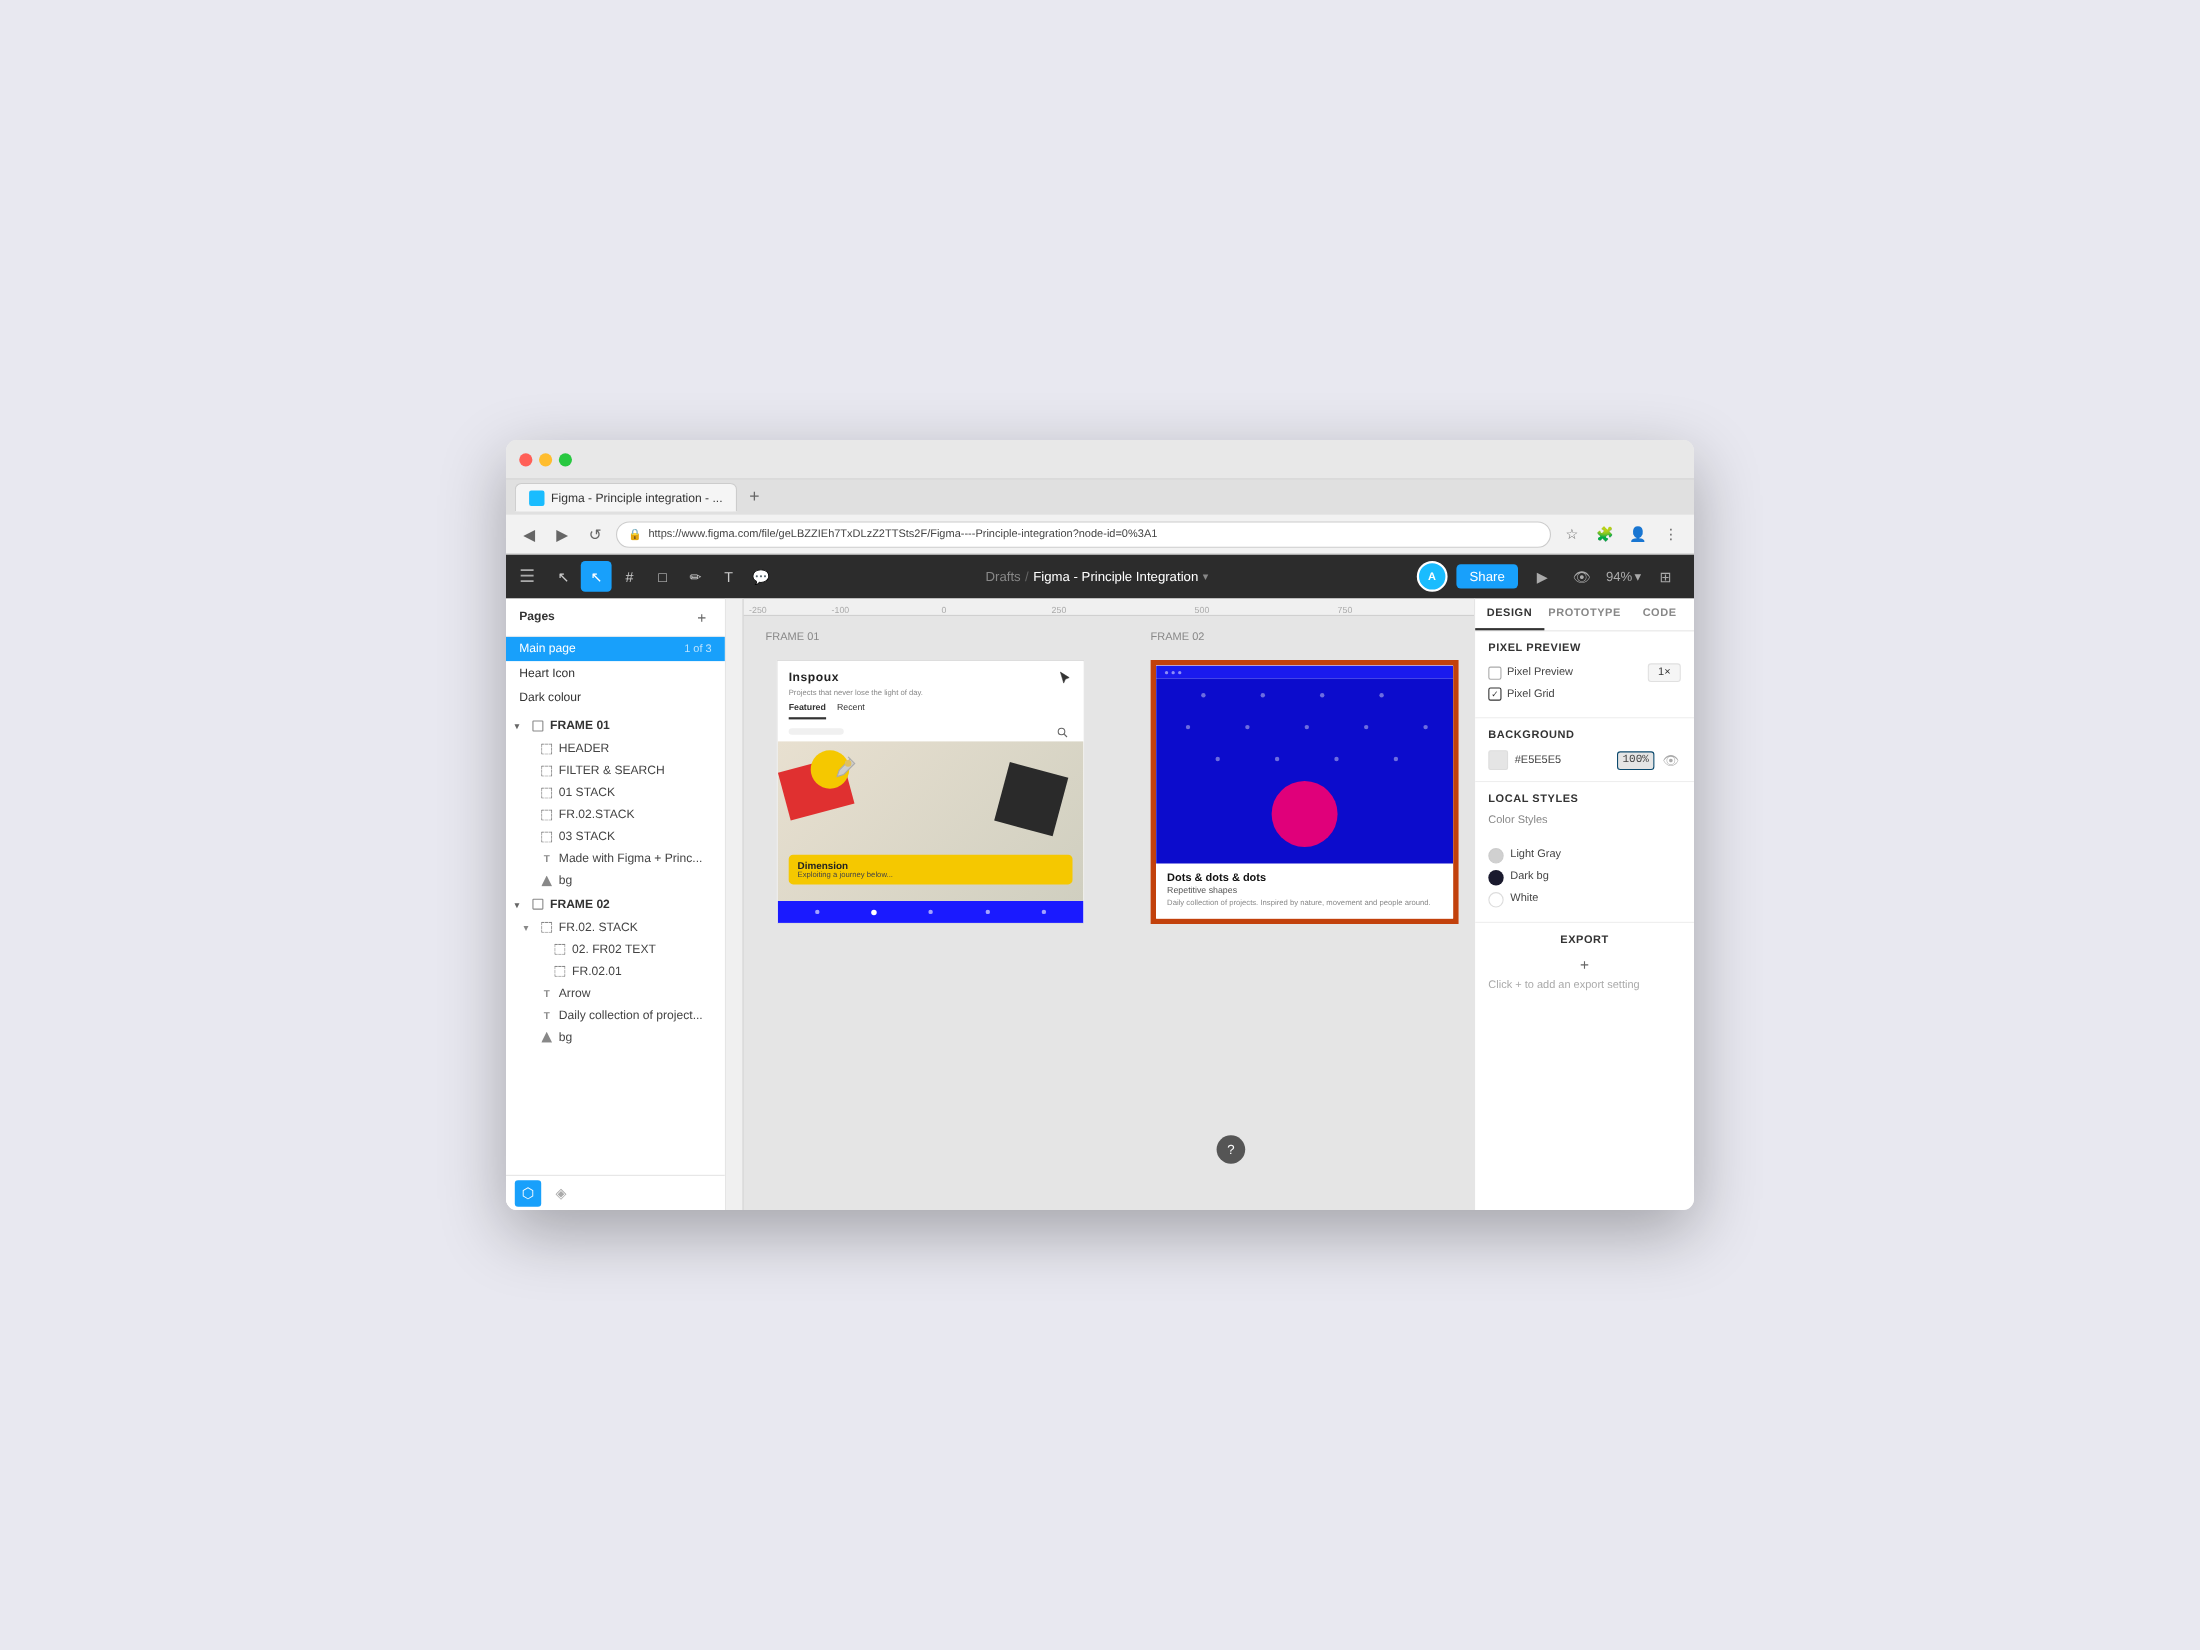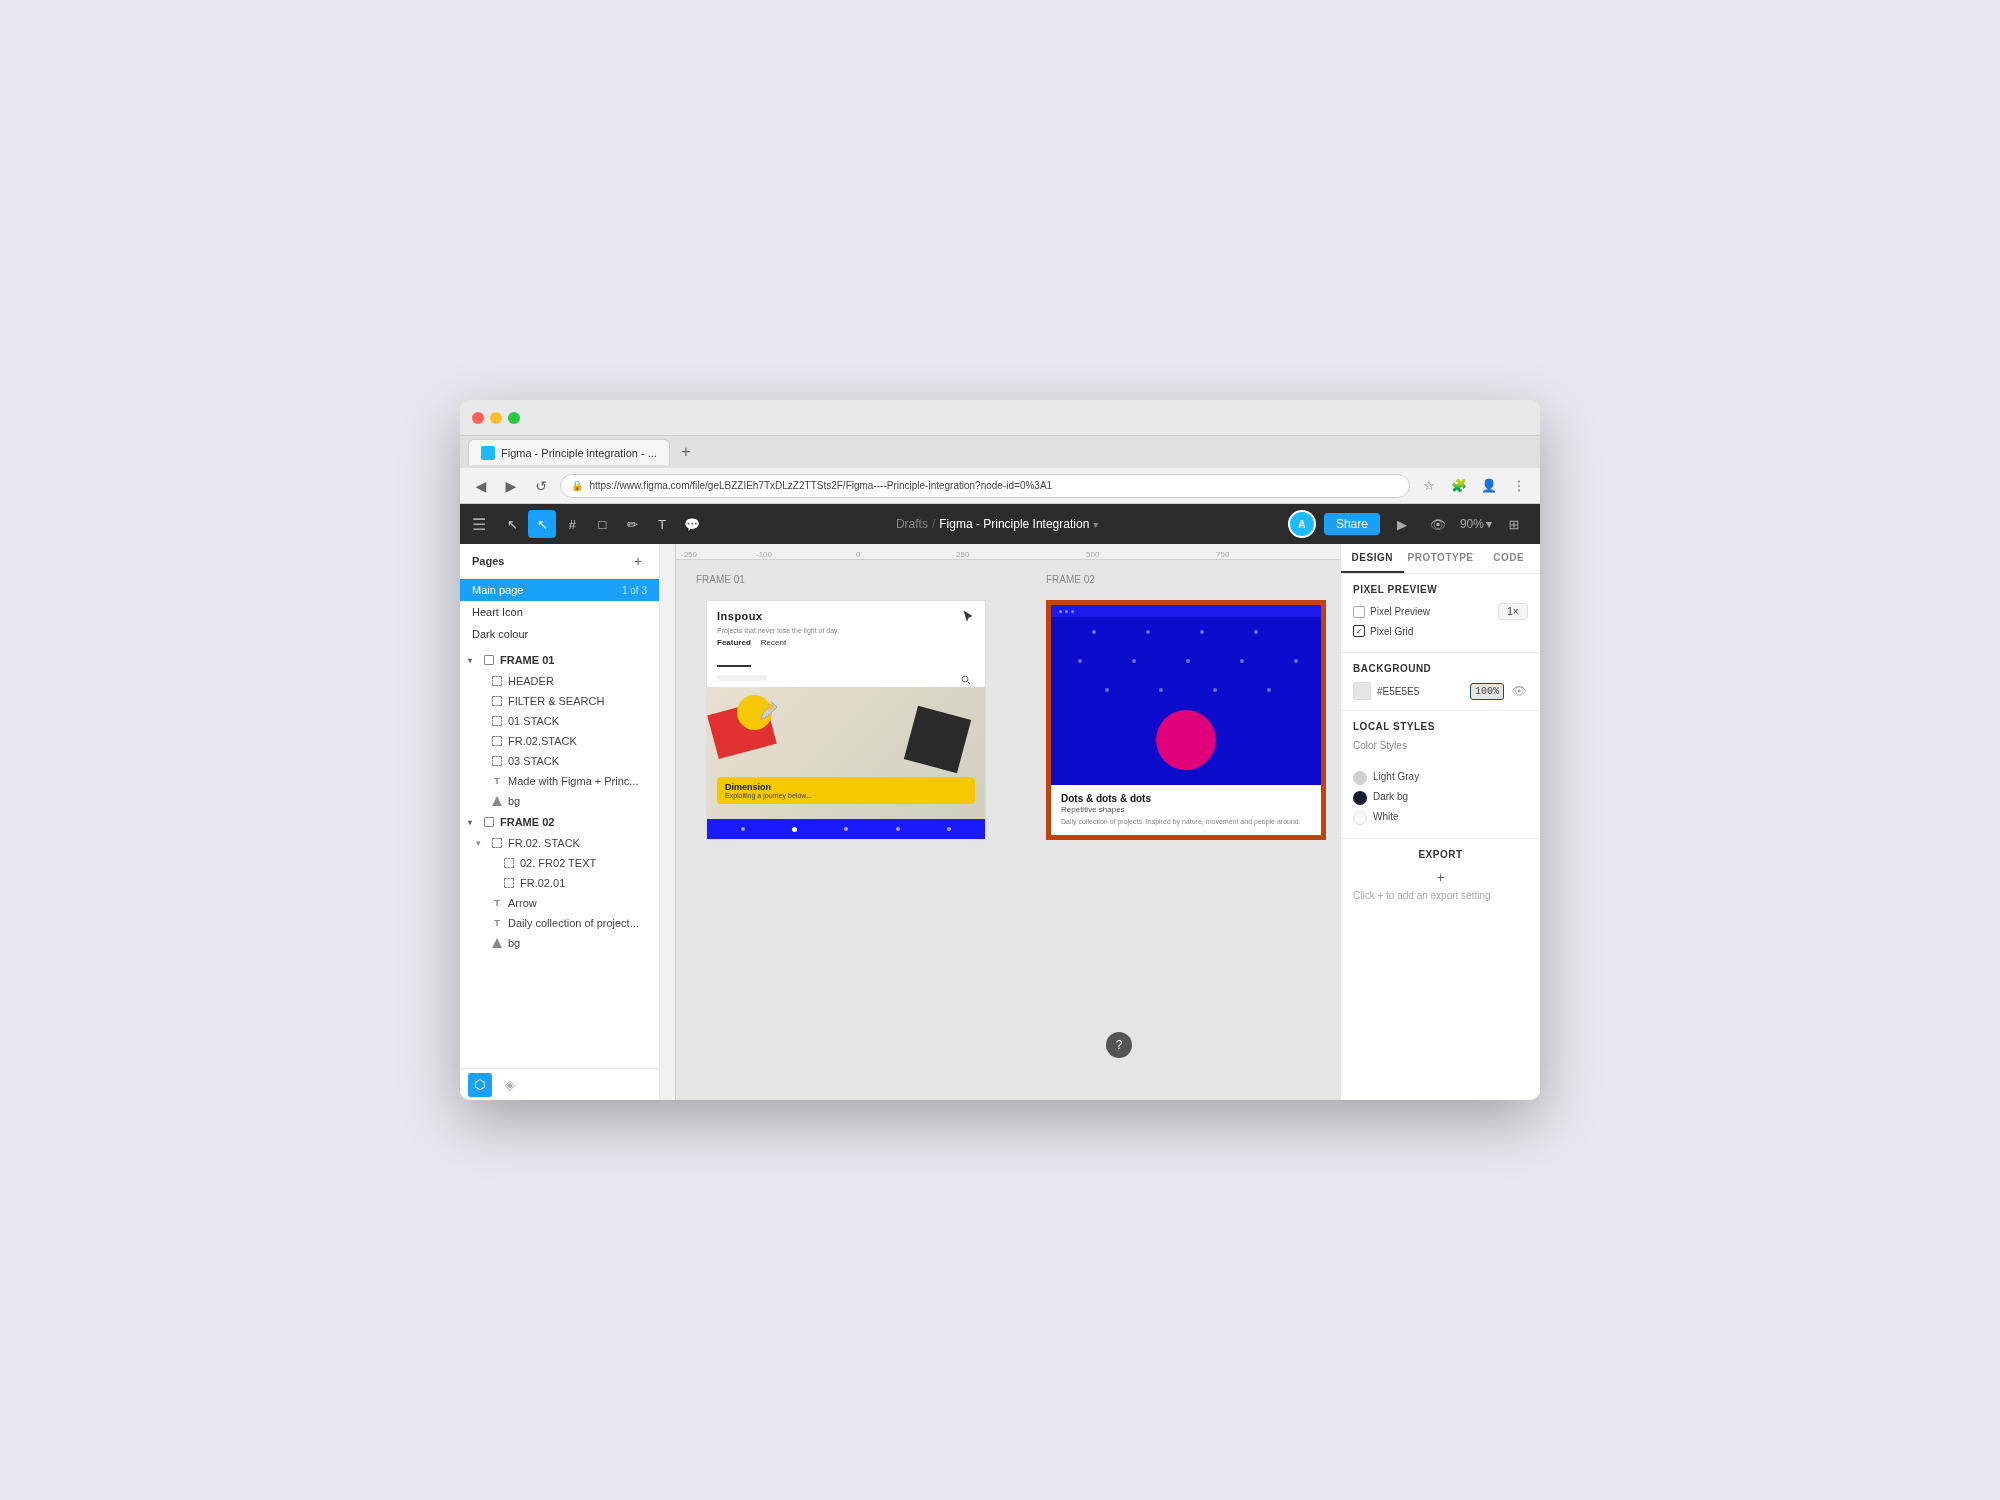--- a/index.html
+++ b/index.html
@@ -445,21 +445,21 @@
       justify-content: center;
     }
     .app-nav {
       display: flex;
       gap: 10px;
       padding: 2px 10px;
     }
     .app-nav-item {
       font-size: 8px;
       color: #333;
-      padding-bottom: 18px;
+      padding-bottom: 5px;
     }
     .app-nav-item.active {
       border-bottom: 2px solid #333;
       font-weight: 600;
     }
     .app-search-row {
       display: flex;
       align-items: center;
       justify-content: space-between;
       padding: 2px 10px;
@@ -889,21 +889,21 @@
           <span class="breadcrumb-title">Figma - Principle Integration</span>
           <span class="breadcrumb-chevron">▾</span>
         </div>
       </div>
       <div class="toolbar-right">
         <div class="avatar-circle">A</div>
         <button class="share-btn">Share</button>
         <div class="toolbar-icon-btn">▶</div>
         <div class="toolbar-icon-btn">👁</div>
         <div class="zoom-display">
-          <span>90%</span>
+          <span>94%</span>
           <span>▾</span>
         </div>
         <div class="toolbar-icon-btn">⊞</div>
       </div>
     </div>
 
     <div class="figma-main">
 
       <div class="left-panel">
         <div class="pages-header">

